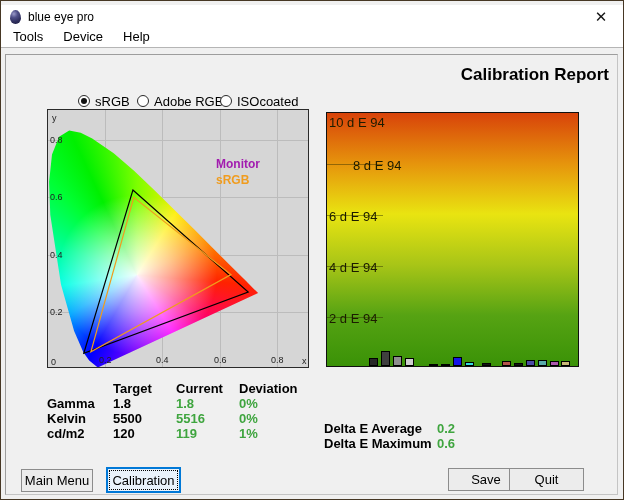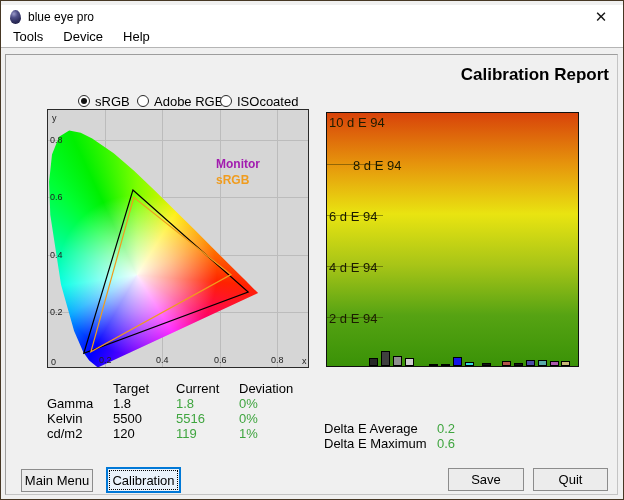--- a/index.html
+++ b/index.html
@@ -81,39 +81,39 @@
       #d8430a 0%, #e6940c 20%, #e9e411 40%, #a8c517 60%, #56a313 80%, #3a9207 100%);
   }
   .delta-tickline { position:absolute; left:0; width:56px; height:1px; background:rgba(45,45,0,0.45); }
   .delta-ticklabel { position:absolute; left:2px; font-size:13px; color:#1c1c00; white-space:nowrap; }
   .delta-bar { position:absolute; bottom:0; width:9px; border:1px solid #000; }
   
   .results-table {
     position:absolute; left:46px; top:380px; font-size:13px;
     display:grid; grid-template-columns:66px 63px 63px 70px; grid-auto-rows:15px;
   }
-  .rt-cell { line-height:15px; }
+  .rt-cell { line-height:15px;font-weight:bold; }
   .delta-summary {
     position:absolute; left:323px; top:380px; font-size:13px;
     display:grid; grid-template-columns:113px 60px; grid-auto-rows:15px;margin-top:40px;
   }
   .green { color:#3fa53f; }
   
   .btn {
     position:absolute; height:23px; background:#ececec; border:1px solid #8c8c8c;
     font-family:"Liberation Sans", sans-serif; font-size:13px; color:#000; text-align:center;
   }
   #btn-main-menu { left:20px; top:468px; width:72px; }
   #btn-calibration {
     left:105px; top:466px; width:75px; height:26px;
     background:#e9f2fb; border:2px solid #0078d7;
     outline:1px dotted #000; outline-offset:-4px;
   }
   #btn-save { left:447px; top:467px; width:76px; }
-  #btn-quit { left:532px; top:467px; width:75px; }
+  #btn-quit { left:508px; top:467px; width:75px; }
 </style>
 </head>
 <body>
 
 <div class="window">
 
   <div class="titlebar">
     <span class="app-icon"></span>
     <span class="title-text">blue eye pro</span>
     <span class="close-btn">✕</span>

